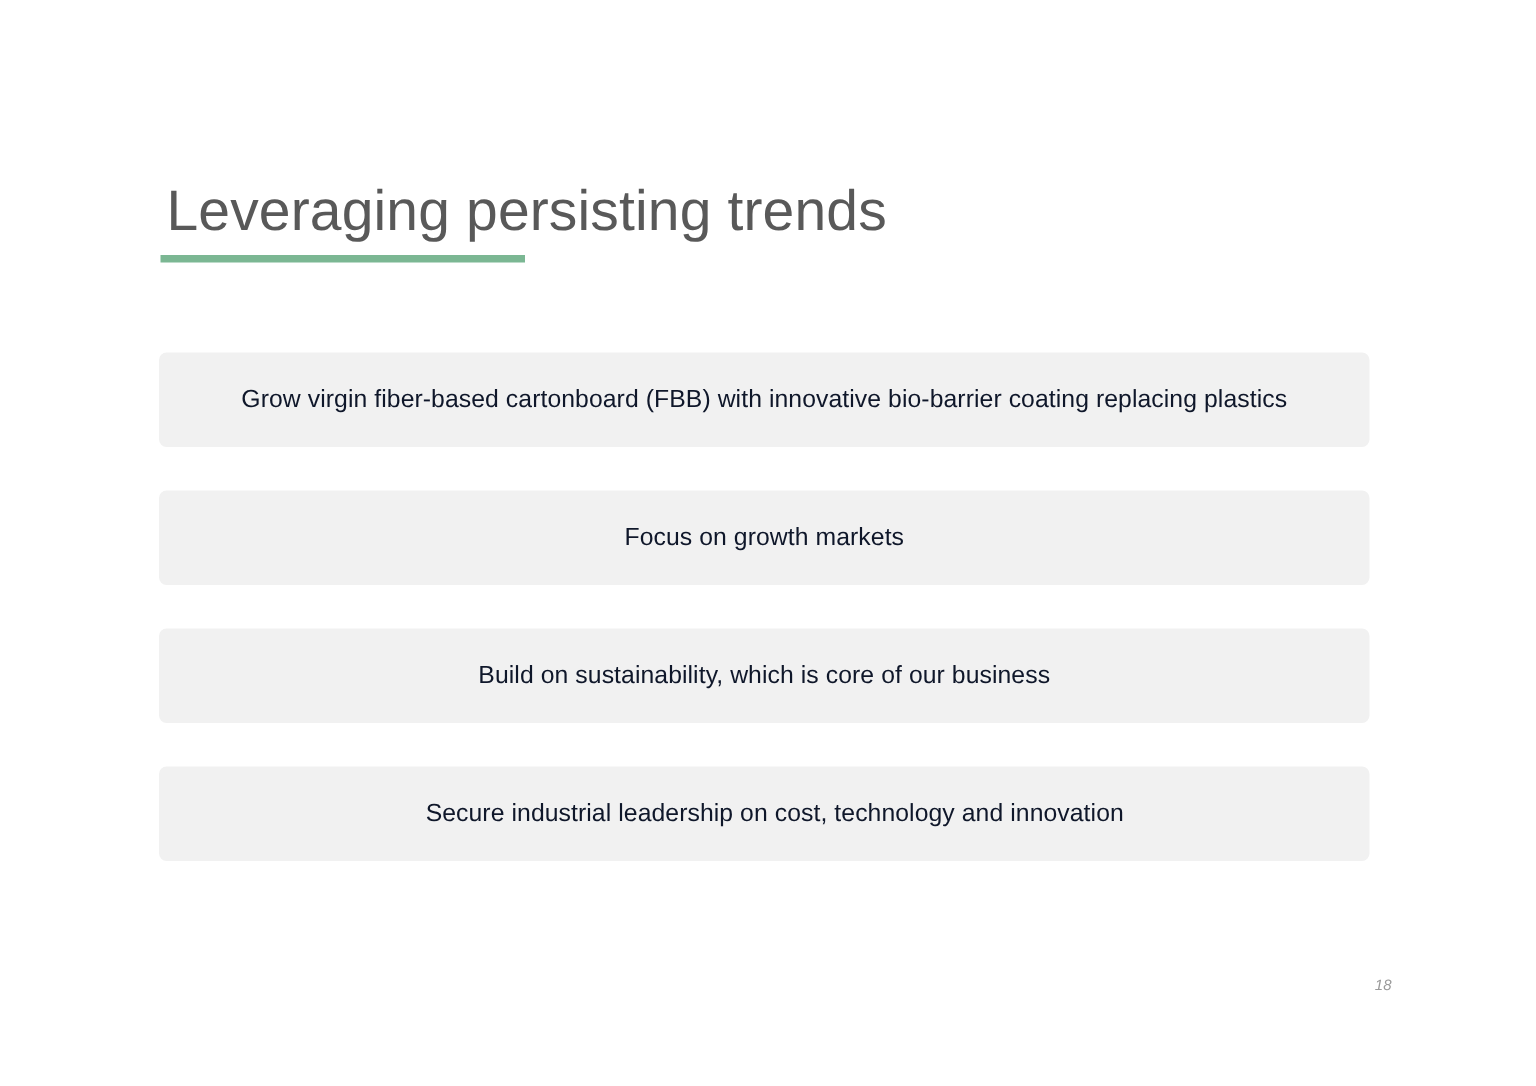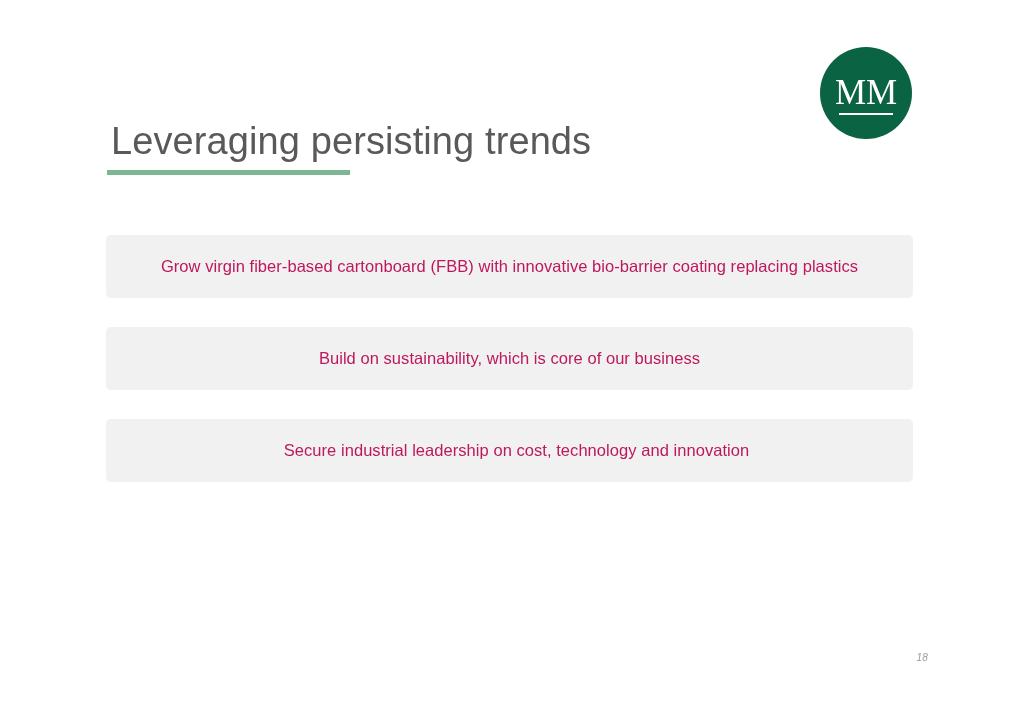--- a/index.html
+++ b/index.html
@@ -94,21 +94,21 @@
     justify-content: center;
     margin-bottom: 29px;
     box-sizing: border-box;
   }
   .box:last-child {
     margin-bottom: 0;
     padding-left: 14px;
   }
   .box-text {
     font-size: 16.5px;
-    color: #be185d;
+    color: #0f172a;
     font-weight: 400;
     text-align: center;
     letter-spacing: 0.05px;
     line-height: 1.3;
   }
 
   
   .page-number {
     position: absolute;
     right: 96px;
@@ -117,33 +117,30 @@
     color: #9a9a9a;
     letter-spacing: 0.2px;
     font-style: italic;
   }
 </style>
 </head>
 <body>
 
 <div class="slide">
 
-  <div class="logo">
-    <div class="logo-circle">
-      <div class="logo-letters">MM</div>
-      <div class="logo-rule"></div>
-    </div>
-  </div>
 
   <div class="title">Leveraging persisting trends</div>
   <div class="title-underline"></div>
 
   <div class="boxes">
     <div class="box">
       <div class="box-text">Grow virgin fiber-based cartonboard (FBB) with innovative bio-barrier coating replacing plastics</div>
+    </div>
+    <div class="box">
+      <div class="box-text">Focus on growth markets</div>
     </div>
     <div class="box">
       <div class="box-text">Build on sustainability, which is core of our business</div>
     </div>
     <div class="box">
       <div class="box-text">Secure industrial leadership on cost, technology and innovation</div>
     </div>
   </div>
 
   <div class="page-number">18</div>

